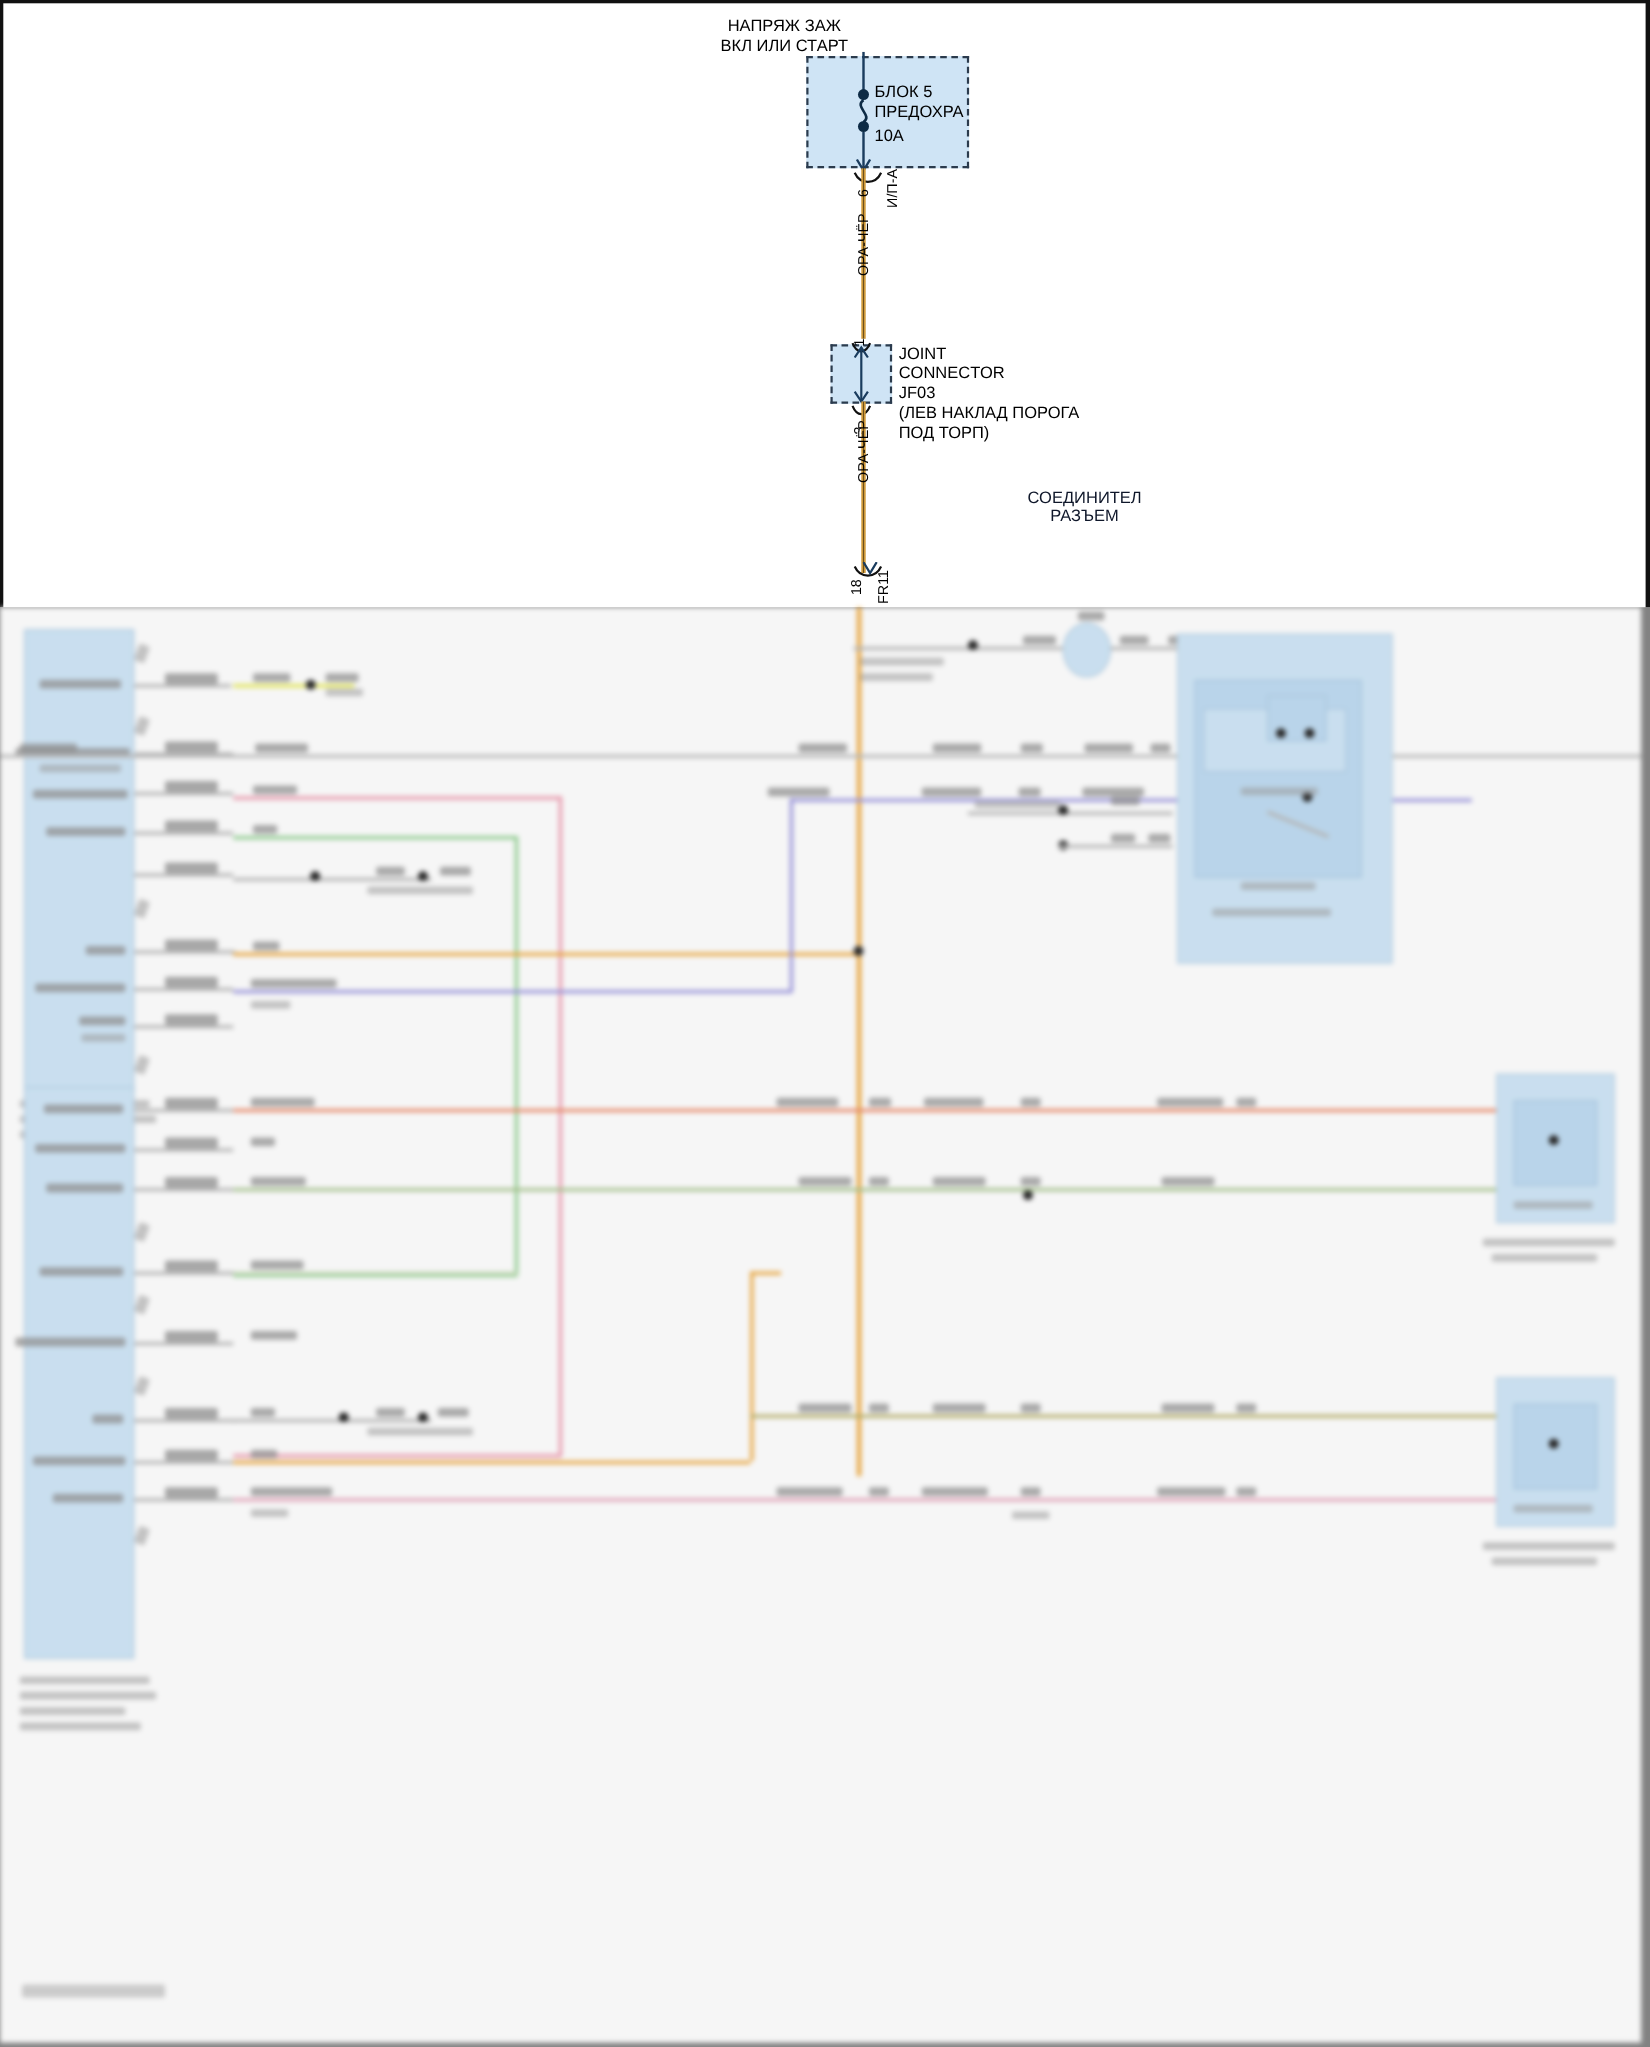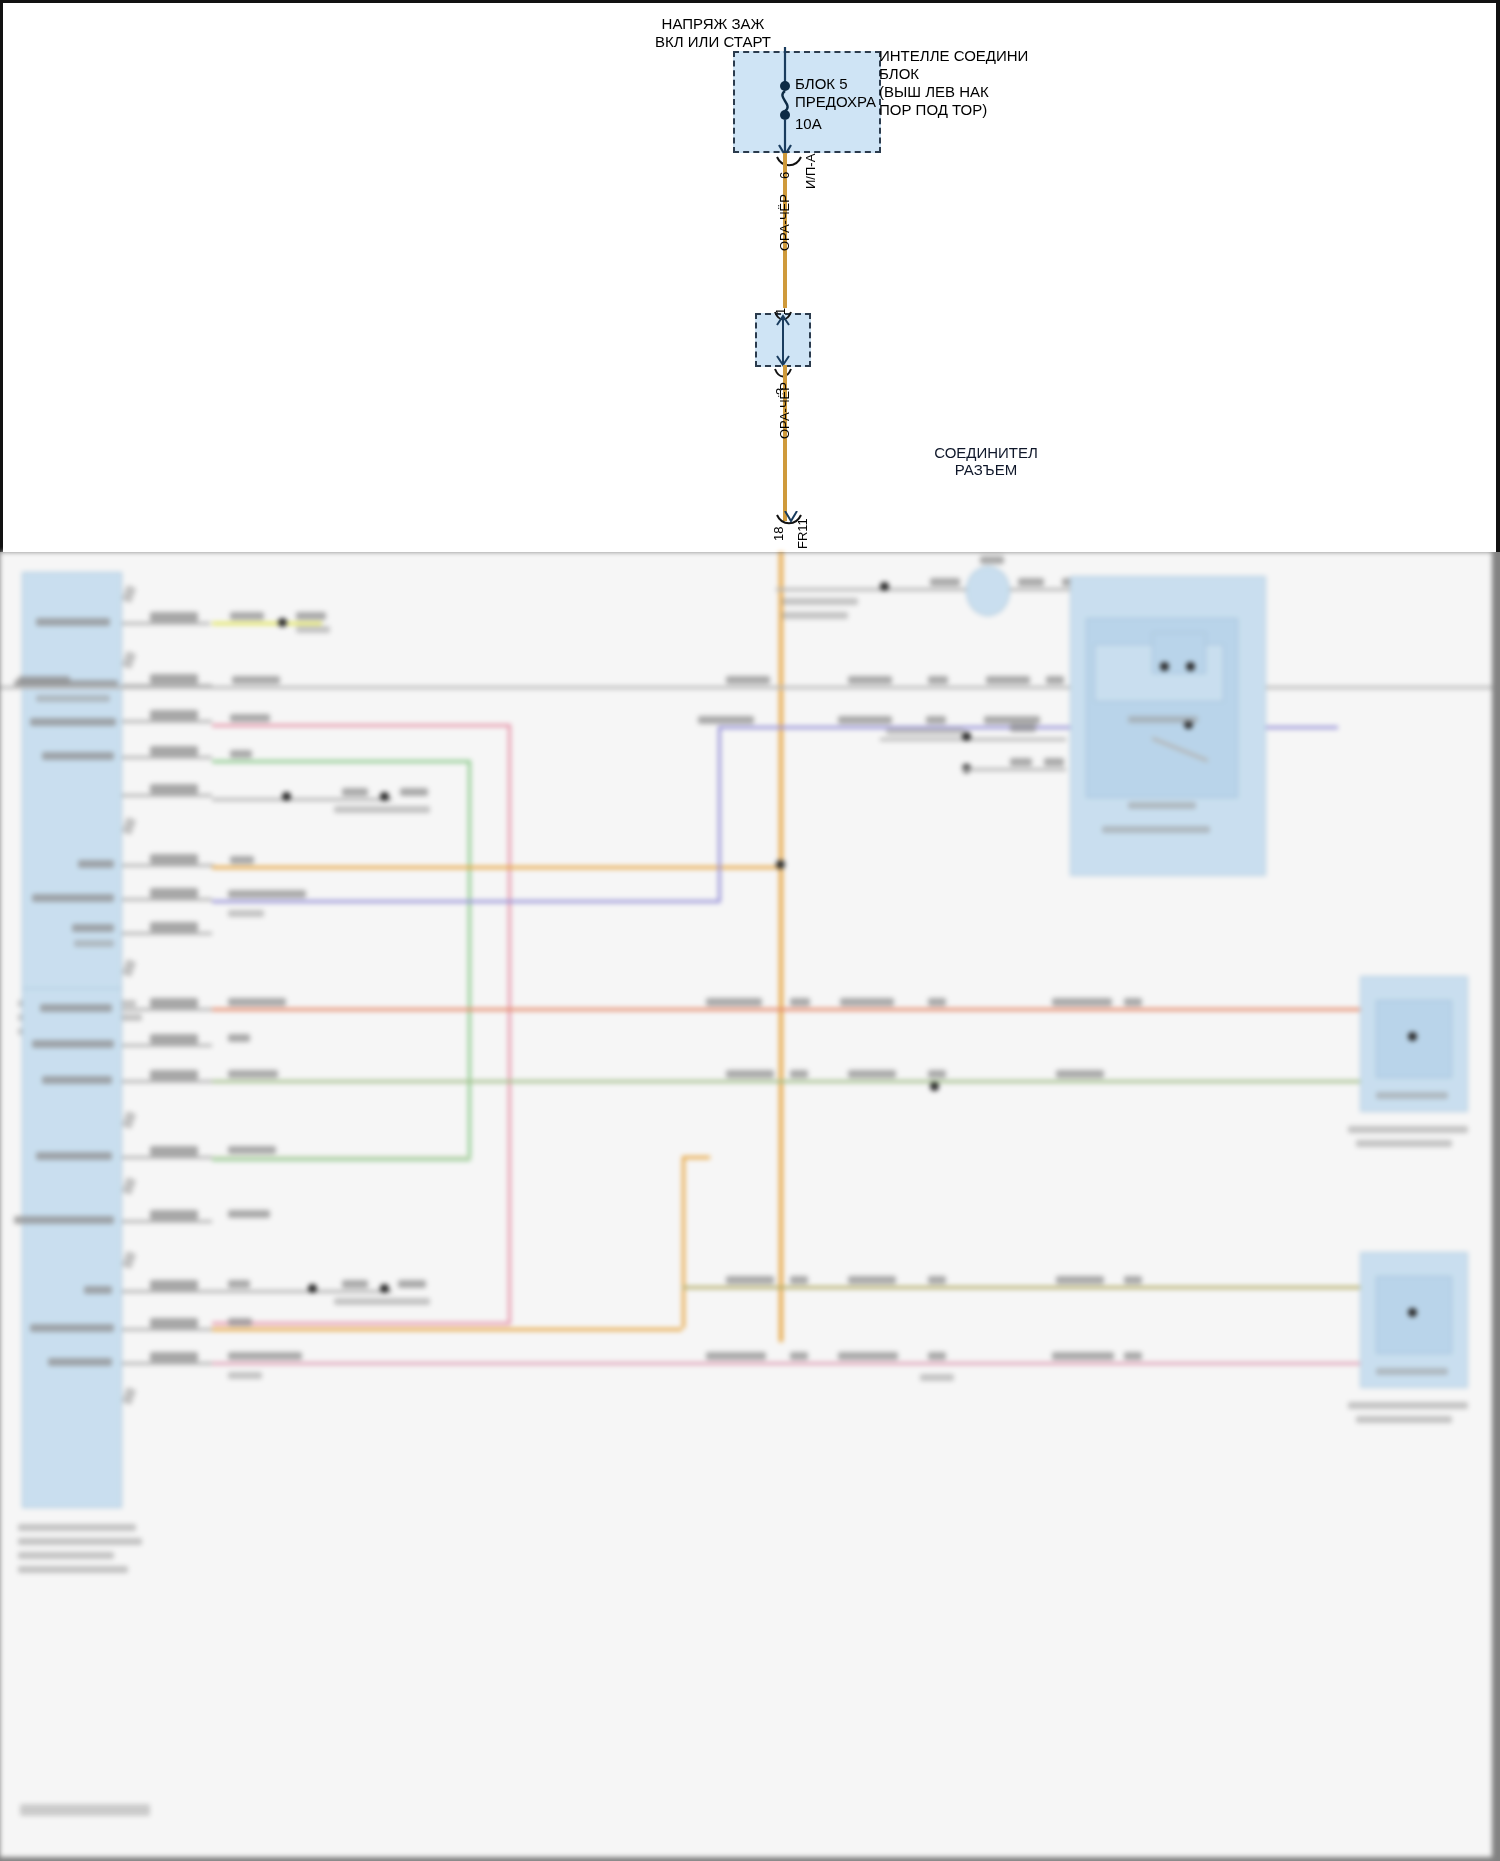--- a/index.html
+++ b/index.html
@@ -57,24 +57,20 @@
       <path d="M12 44 C 3 50, 21 58, 12 64" stroke="#0d2b45" stroke-width="2.4" fill="none"></path>
       <circle cx="12" cy="68" r="5" fill="#0d2b45"></circle>
       <line x1="12" y1="73" x2="12" y2="104" stroke="#1a3c5e" stroke-width="2.2"></line>
       <path d="M6 98 L12 108 L18 98" stroke="#1a3c5e" stroke-width="2.2" fill="none"></path>
     </svg>
 
     <div class="lbl" style="left:792px;top:72px;width:130px;">БЛОК 5
 ПРЕДОХРА</div>
     <div class="lbl" style="left:792px;top:112px;width:80px;">10A</div>
 
-    <div class="lbl" style="left:876px;top:44px;width:200px;">ИНТЕЛЛЕ СОЕДИНИ
-БЛОК
-(ВЫШ ЛЕВ НАК
-ПОР ПОД ТОР)</div>
 
     <svg style="position:absolute;left:766px;top:148px;" width="44" height="30" viewBox="0 0 44 30">
       <path d="M8 6 C 13 17, 27 17, 32 6" stroke="#111" stroke-width="2" fill="none"></path>
     </svg>
 
     <div class="vwire" style="left:780px;top:150px;height:155px;background:linear-gradient(90deg,#cf9a3b 0 38%,#6b4f1d 38% 62%,#cf9a3b 62% 100%);"></div>
 
     <div class="vlbl" style="left:774px;top:176px;font-size:13px;">6</div>
     <div class="vlbl" style="left:800px;top:186px;font-size:13px;">И/П-А</div>
     <div class="vlbl" style="left:774px;top:248px;font-size:13px;">ОРА-ЧЁР</div>
@@ -85,20 +81,25 @@
       <path d="M20 9 C 24 19, 32 19, 36 9" stroke="#111" stroke-width="2" fill="none"></path>
       <path d="M22 22 L28 13 L34 22" stroke="#1a3c5e" stroke-width="2" fill="none"></path>
       <line x1="28" y1="13" x2="28" y2="62" stroke="#1a3c5e" stroke-width="2"></line>
       <path d="M22 53 L28 62 L34 53" stroke="#1a3c5e" stroke-width="2" fill="none"></path>
       <path d="M20 66 C 24 76, 32 76, 36 66" stroke="#111" stroke-width="2" fill="none"></path>
     </svg>
 
     <div class="vlbl" style="left:770px;top:312px;font-size:13px;">1</div>
     <div class="vlbl" style="left:770px;top:392px;font-size:13px;">3</div>
 
+    <div class="lbl" style="left:814px;top:310px;width:220px;">JOINT
+CONNECTOR
+JF03
+(ЛЕВ НАКЛАД ПОРОГА
+ПОД ТОРП)</div>
 
     <div class="vwire" style="left:780px;top:362px;height:156px;background:linear-gradient(90deg,#cf9a3b 0 38%,#6b4f1d 38% 62%,#cf9a3b 62% 100%);"></div>
 
     <div class="vlbl" style="left:774px;top:436px;font-size:13px;">ОРА-ЧЁР</div>
 
     <svg style="position:absolute;left:766px;top:508px;" width="44" height="30" viewBox="0 0 44 30">
       <path d="M8 4 C 13 15, 27 15, 32 4" stroke="#111" stroke-width="2" fill="none"></path>
       <path d="M16 0 L22 10 L28 0" stroke="#1a3c5e" stroke-width="2" fill="none"></path>
     </svg>
 

